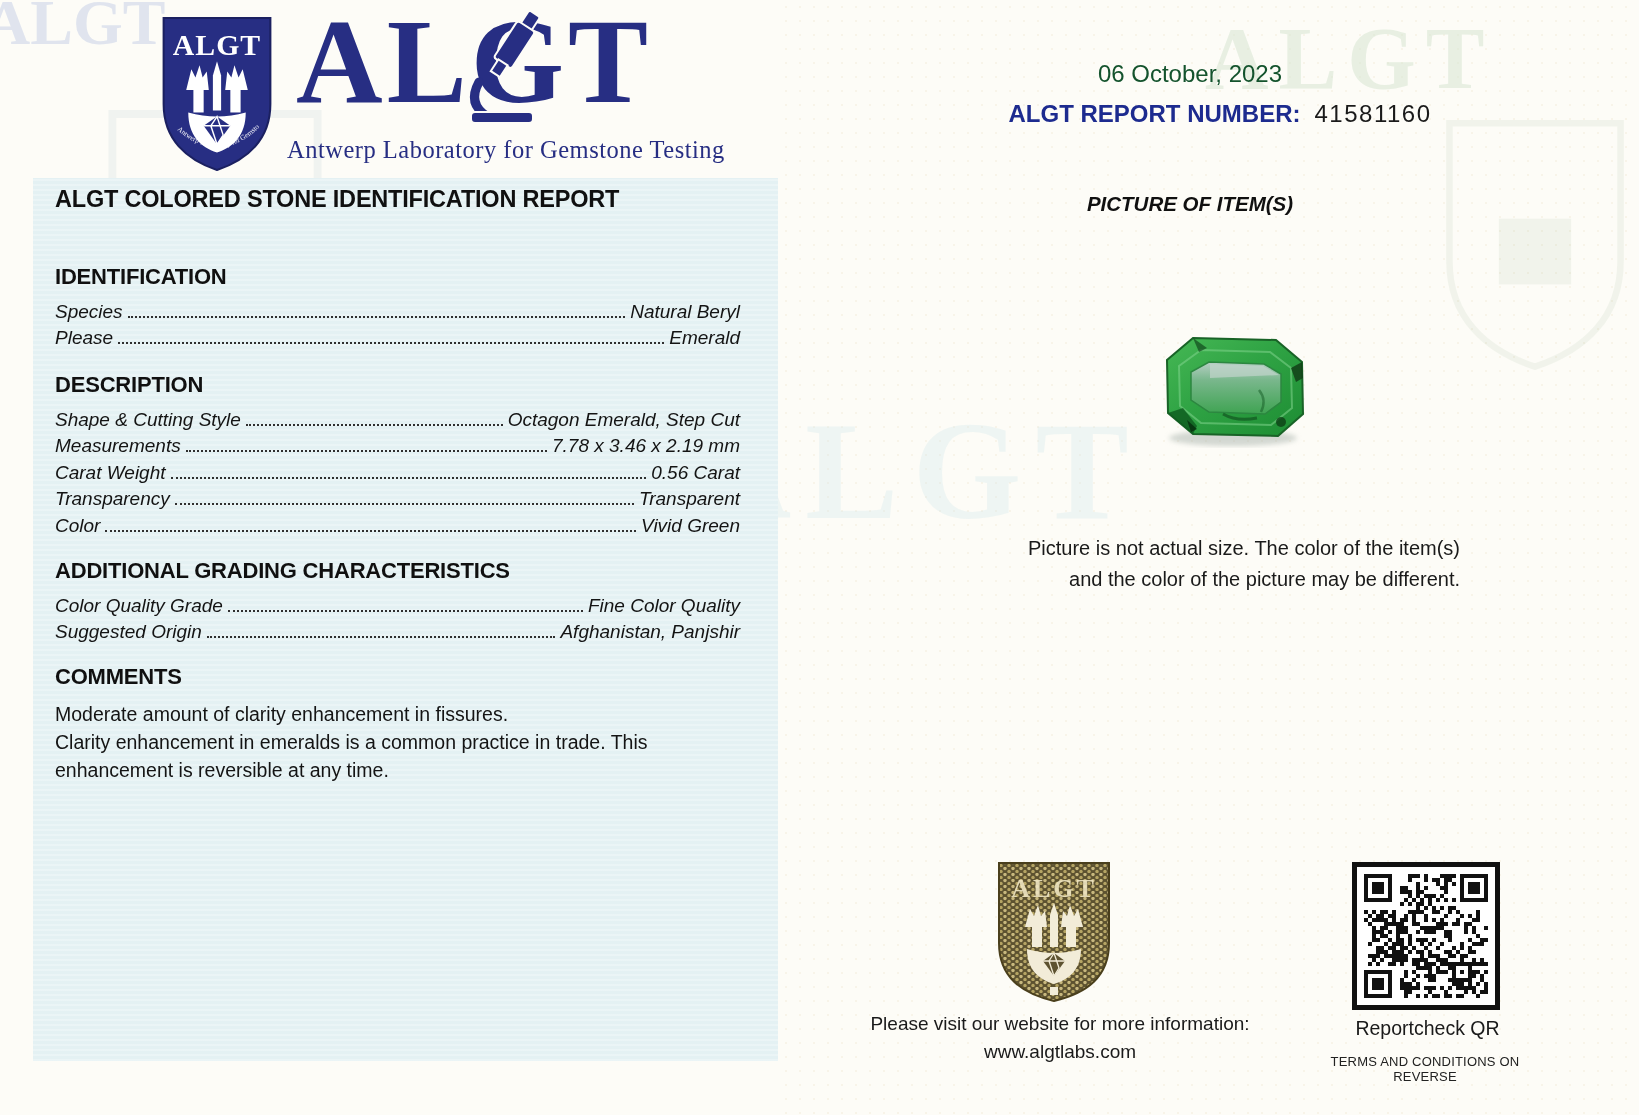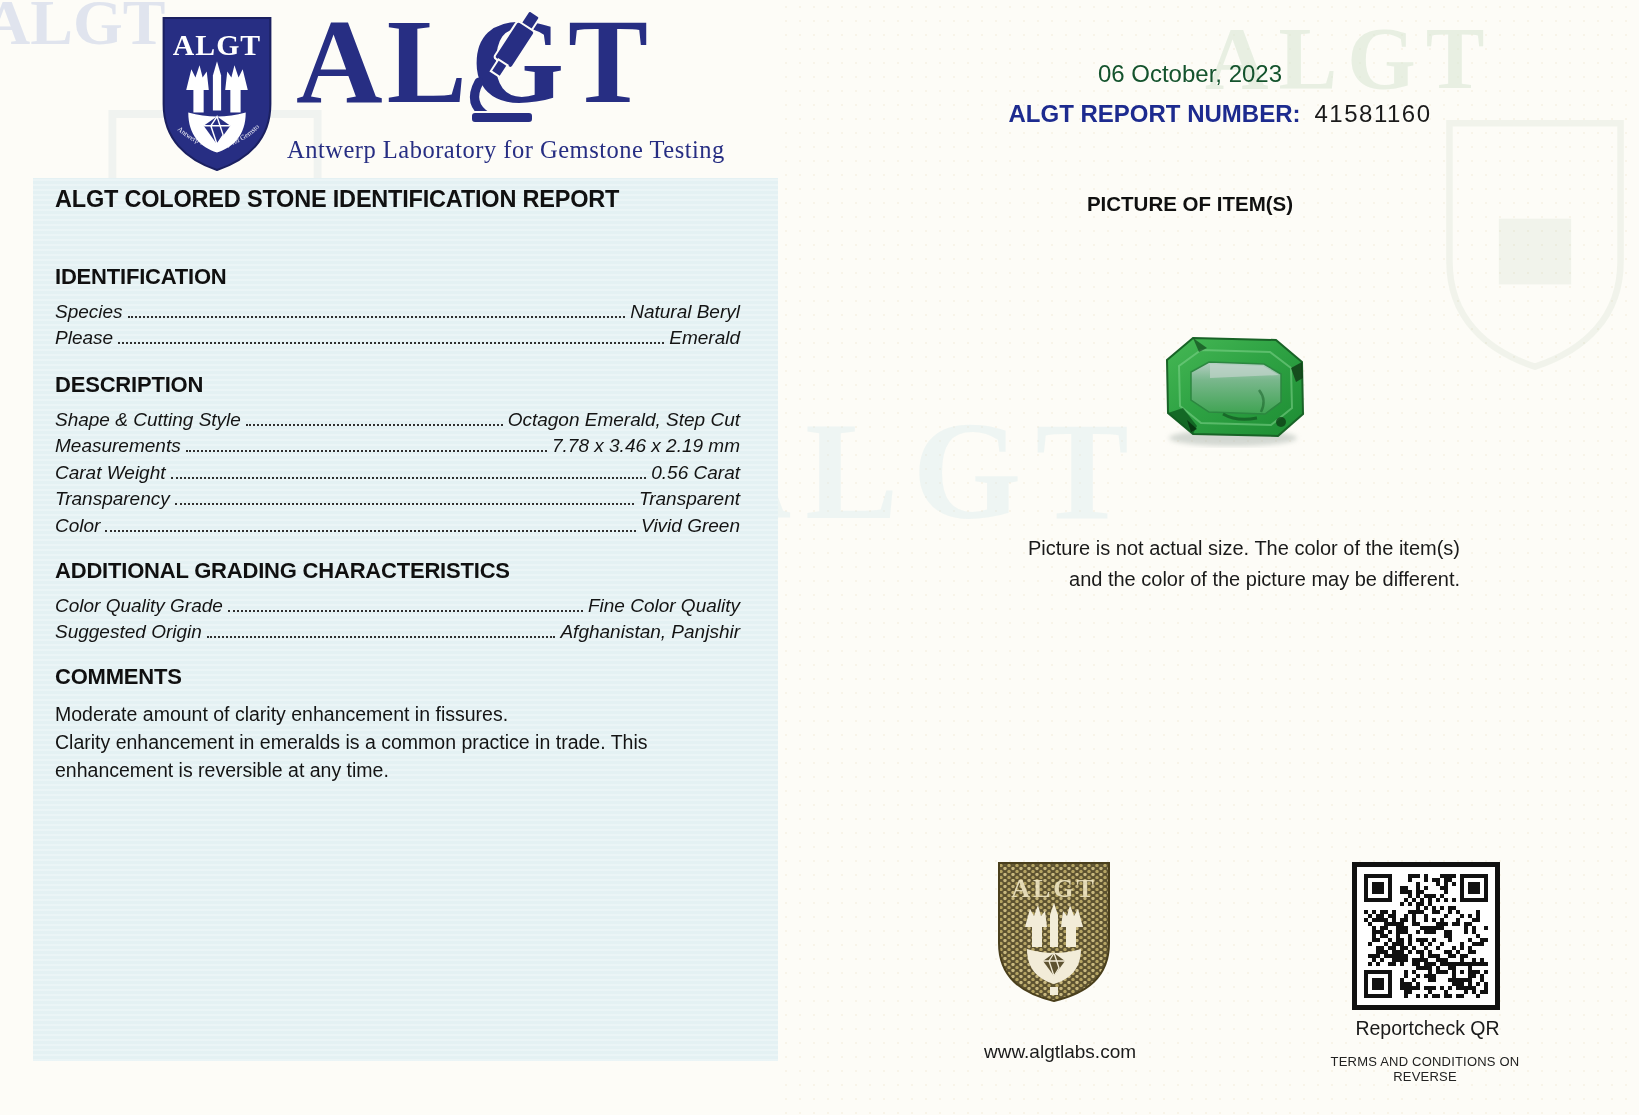--- a/index.html
+++ b/index.html
@@ -32,21 +32,21 @@
   
   .section{position:absolute;left:55px;width:685px;margin-top:24px;}
   .sec-heading{font-size:22px;font-weight:bold;color:#101010;letter-spacing:-.2px;line-height:24px;margin-bottom:7px;}
   .spec-row{display:flex;align-items:flex-end;height:26.5px;font-size:19px;color:#141414;font-style:italic;}
   .spec-row .leader{flex:1;border-bottom:2px dotted #2f2f2f;margin:0 5px;position:relative;top:-5px;}
   .spec-row .lab{white-space:nowrap;}
   .spec-row .val{white-space:nowrap;}
   .comments-par{position:absolute;left:55px;top:700px;width:660px;font-size:19.5px;color:#141414;line-height:28px;}
 
   
-  .pic-heading{position:absolute;left:950px;top:192px;width:480px;text-align:center;font-size:20.5px;font-weight:bold;color:#101010;}
+  .pic-heading{position:absolute;left:950px;top:192px;width:480px;text-align:center;font-size:20.5px;font-weight:bold;color:#101010;font-style:italic;}
   .gem{position:absolute;left:1163px;top:334px;width:146px;height:115px;}
   .pic-caption{position:absolute;left:900px;top:533px;width:560px;text-align:right;font-size:20px;color:#1a1a1a;line-height:30.5px;}
 
   .seal{position:absolute;left:995px;top:861px;width:118px;height:142px;}
   .visit-line{position:absolute;left:860px;top:1013px;width:400px;text-align:center;font-size:19px;color:#1a1a1a;}
   .site-line{position:absolute;left:860px;top:1041px;width:400px;text-align:center;font-size:19px;color:#1a1a1a;}
 
   .qr-box{position:absolute;left:1352px;top:862px;border:5px solid #111;background:#fff;padding:7px;line-height:0;}
   .qr-label{position:absolute;left:1320px;top:1017px;width:215px;text-align:center;font-size:19.5px;color:#1a1a1a;}
   .terms-line{position:absolute;left:1300px;top:1054px;width:250px;text-align:center;font-size:13px;color:#222;letter-spacing:.2px;}
@@ -233,20 +233,21 @@
     <path d="M88,66 l-5,-18 l-4,7 l-4,-11 l-3,11 l-4,-5 l-2,16 z" fill="#f2ecd8"></path>
     <path d="M55,86 h8 V54 l-4,-12 l-4,12 z" fill="#f2ecd8"></path>
     <rect x="37" y="60" width="10" height="26" fill="#f2ecd8"></rect>
     <rect x="71" y="60" width="10" height="26" fill="#f2ecd8"></rect>
     <path d="M32,88 C32,108 43,118 59,123 C75,118 86,108 86,88 Q59,96 32,88 Z" fill="#f2ecd8"></path>
     <path d="M59,92 l11,8 -11,15 -11,-15 z" fill="#5d5230"></path>
     <path d="M48,100 h22 M59,92 l-5,8 5,15 5,-8 z" stroke="#f2ecd8" stroke-width="1.3" fill="none"></path>
     <rect x="55" y="126" width="8" height="8" fill="#f2ecd8"></rect>
   </svg>
 
+  <div class="visit-line">Please visit our website for more information:</div>
   <div class="site-line">www.algtlabs.com</div>
 
   <div class="qr-box">
     <svg id="qr-svg" width="124" height="124" viewBox="0 0 124 124">
         <rect x="44" y="0" width="4" height="4" fill="#111"></rect>
         <rect x="48" y="0" width="4" height="4" fill="#111"></rect>
         <rect x="52" y="0" width="4" height="4" fill="#111"></rect>
         <rect x="60" y="0" width="4" height="4" fill="#111"></rect>
         <rect x="76" y="0" width="4" height="4" fill="#111"></rect>
         <rect x="80" y="0" width="4" height="4" fill="#111"></rect>

